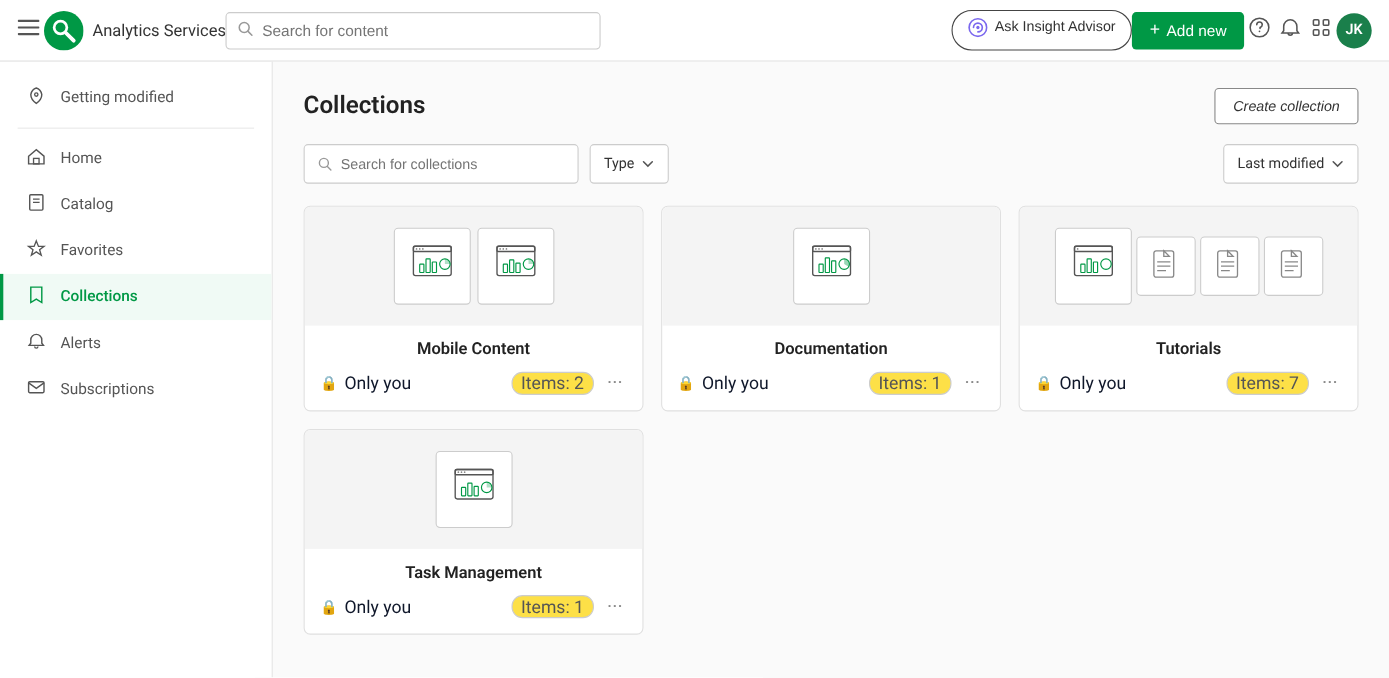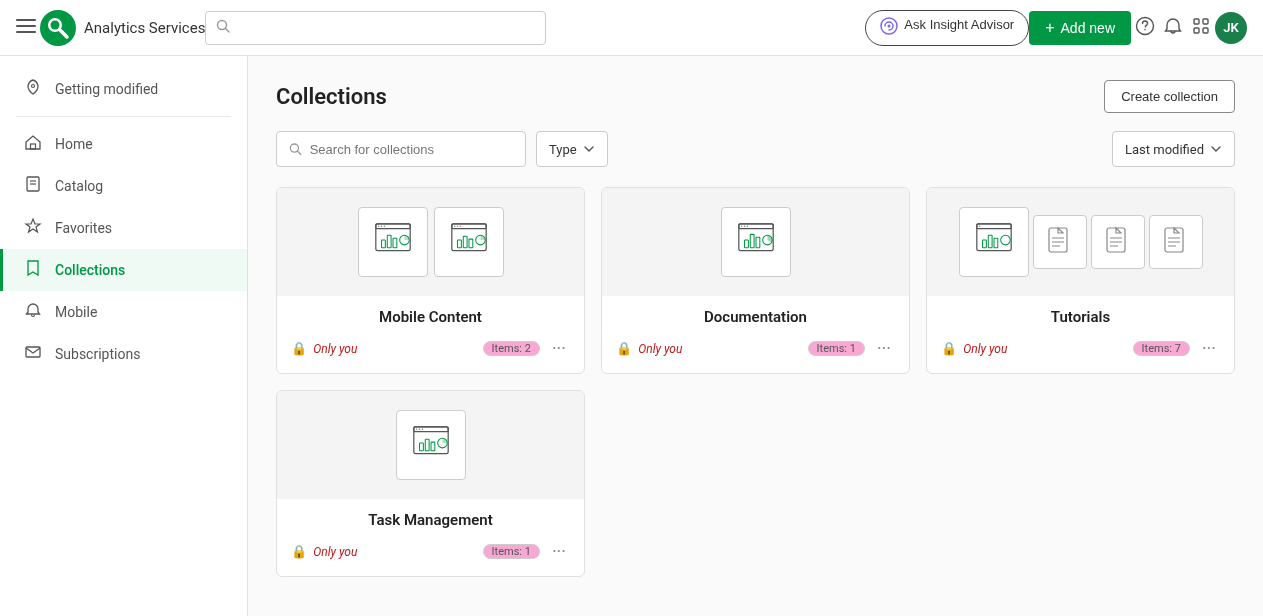--- a/index.html
+++ b/index.html
@@ -58,21 +58,21 @@
     .sidebar-divider { height: 1px; background: #e8e8e8; margin: 6px 16px; }
 
     
     .content { flex: 1; overflow-y: auto; padding: 24px 28px; background: #fafafa; }
 
     
     .collections-header { display: flex; align-items: center; justify-content: space-between; margin-bottom: 18px; }
     .collections-title { font-size: 22px; font-weight: 600; color: #222; }
     .create-collection-btn {
       border: 1px solid #888; border-radius: 4px; padding: 8px 16px;
-      background: #fff; font-size: 13px; cursor: pointer; color: #333; white-space: nowrap;
+      background: #fff; font-size: 13px; cursor: pointer; color: #333; white-space: nowrap; font-style: italic;
     }
 
     
     .filter-bar { display: flex; align-items: center; justify-content: space-between; margin-bottom: 20px; }
     .filter-left { display: flex; align-items: center; gap: 10px; }
     .search-collections {
       display: flex; align-items: center; gap: 8px;
       border: 1px solid #ccc; border-radius: 4px; padding: 0 12px; height: 36px;
       background: #fff; width: 250px;
     }
@@ -106,24 +106,24 @@
     .card-preview-sm {
       width: 54px; height: 54px; border: 1px solid #ccc; border-radius: 4px;
       background: #fff; display: flex; align-items: center; justify-content: center;
     }
     .card-preview-sm svg { width: 32px; height: 32px; }
     .card-body { padding: 12px 14px; }
     .card-title { font-size: 15px; font-weight: 600; color: #222; margin-bottom: 10px; }
     .card-footer { display: flex; align-items: center; justify-content: space-between; }
     .card-meta { display: flex; align-items: center; gap: 6px; }
     .lock-icon { color: #888; font-size: 13px; }
-    .only-you { color: #b91c1c; font-size: 12px; font-style: italic; }
+    .only-you { color: #0f172a; font-size: 16px; }
     .items-badge {
       border: 1px solid #ccc; border-radius: 10px; padding: 0 8px;
-      font-size: 11px; color: #555; background: #f9a8d4;
+      font-size: 16px; color: #555; background: #fde047;
     }
     .card-menu-btn { color: #888; cursor: pointer; font-size: 18px; padding: 2px 4px; }
   </style>
 </head>
 <body>
 
 <nav class="navbar">
   <span class="nav-hamburger">
     <svg width="20" height="20" viewBox="0 0 20 20" fill="none">
       <rect y="3" width="20" height="2" rx="1" fill="#555"></rect>
@@ -140,20 +140,21 @@
     </svg>
   </div>
   <span class="nav-app-title">Analytics Services</span>
   <div class="nav-search">
     <span class="nav-search-icon">
       <svg width="14" height="14" viewBox="0 0 14 14" fill="none">
         <circle cx="6" cy="6" r="4.5" stroke="#999" stroke-width="1.4"></circle>
         <line x1="9.5" y1="9.5" x2="13" y2="13" stroke="#999" stroke-width="1.4" stroke-linecap="round"></line>
       </svg>
     </span>
+    <input type="text" placeholder="Search for content" style="">
   </div>
   <div class="nav-spacer"></div>
   <button class="ask-advisor-btn">
     <span class="advisor-icon">
       <svg width="18" height="18" viewBox="0 0 18 18" fill="none">
         <circle cx="9" cy="9" r="8" stroke="#7b68ee" stroke-width="1.5"></circle>
         <path d="M5 9c0-2.2 1.8-4 4-4s4 1.8 4 4-1.8 4-4 4" stroke="#7b68ee" stroke-width="1.5" stroke-linecap="round"></path>
         <circle cx="9" cy="9" r="1.5" fill="#7b68ee"></circle>
       </svg>
     </span>
@@ -235,21 +236,21 @@
       </span>
       <span>Collections</span>
     </div>
     <div class="sidebar-item">
       <span class="s-icon">
         <svg width="18" height="18" viewBox="0 0 18 18" fill="none">
             <path d="M9 3a5 5 0 0 1 5 5v3l1.5 2H2.5L4 11V8a5 5 0 0 1 5-5z" stroke="#555" stroke-width="1.3"></path>
             <path d="M7.5 14a1.5 1.5 0 0 0 3 0" stroke="#555" stroke-width="1.2"></path>
           </svg>
       </span>
-      <span>Mobile</span>
+      <span>Alerts</span>
     </div>
     <div class="sidebar-item">
       <span class="s-icon">
         <svg width="18" height="18" viewBox="0 0 18 18" fill="none">
             <rect x="2" y="4" width="14" height="10" rx="1" stroke="#555" stroke-width="1.3"></rect>
             <path d="M2 5l7 5 7-5" stroke="#555" stroke-width="1.3"></path>
           </svg>
       </span>
       <span>Subscriptions</span>
     </div>

